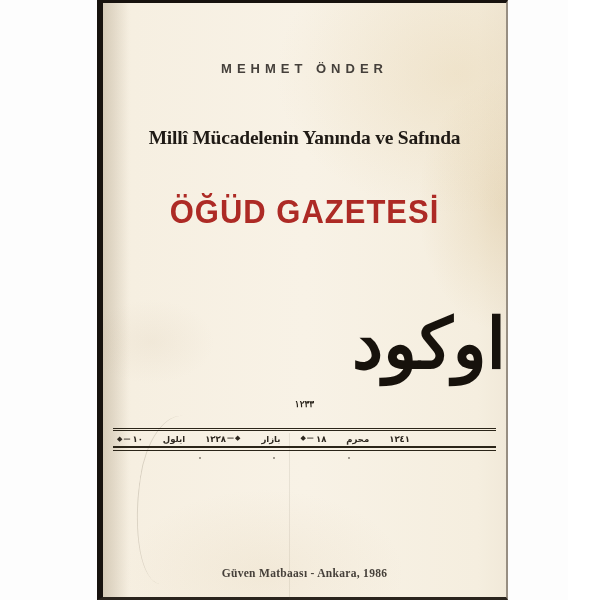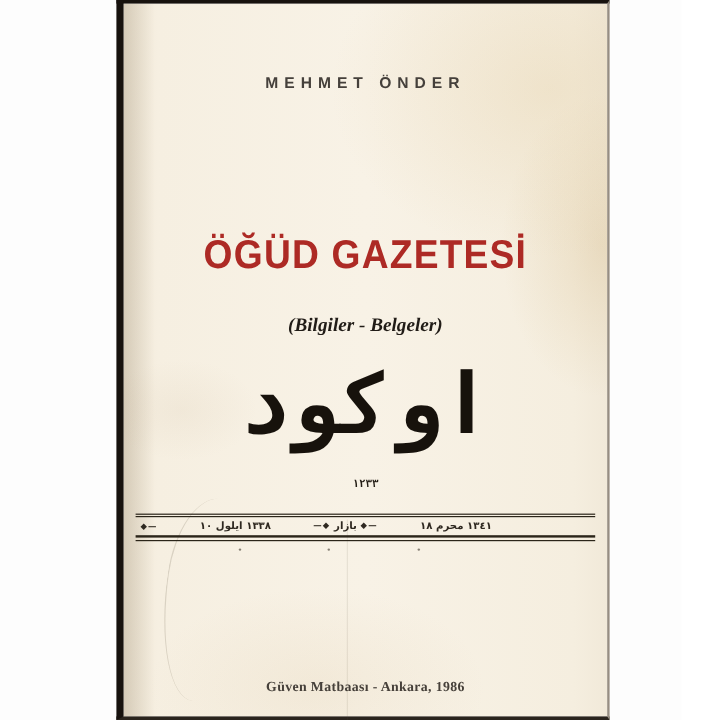--- a/index.html
+++ b/index.html
@@ -35,37 +35,37 @@
   .title-line { position:absolute; left:0; right:0; top:124px; text-align:center;
     font-family:"Liberation Serif", serif; font-weight:bold; font-size:19.5px;
     letter-spacing:-0.2px; color:#1f1a15; }
   .main-title { position:absolute; left:0; right:0; top:190px; text-align:center;
     font-family:"Liberation Sans", sans-serif; font-weight:bold; font-size:31px;
     letter-spacing:1px; transform:scaleY(1.08); transform-origin:top; }
   .subtitle { position:absolute; left:0; right:0; top:260px; text-align:center;
     font-family:"Liberation Serif", serif; font-weight:bold; font-style:italic;
     font-size:16px; color:#211c17; }
 
-  .calligraphy { position:absolute; left:0; right:0; top:306px; text-align:center;
-    font-family:Liberation Mono, monospace; font-weight:bold; font-size:70px;
+  .calligraphy { position:absolute; left:0; right:0; top:306px; 
+    font-family:Liberation Sans, sans-serif; font-weight:bold; font-size:70px;
     line-height:1.0; color:#17120c; direction:rtl; }
   .cal-year { position:absolute; left:0; right:0; top:396px; text-align:center;
-    font-family:Liberation Mono, monospace; font-weight:bold; font-size:9px;
+    font-family:Liberation Sans, sans-serif; font-weight:bold; font-size:9px;
     letter-spacing:3px; color:#241e16; }
   .cal-script { position:absolute; left:14px; right:0; top:410px; text-align:center;
     font-family:"DejaVu Sans", sans-serif; font-size:7px; color:#3a332a;
     opacity:.85; direction:rtl; }
 
   .band { position:absolute; left:10px; right:10px; top:425px; }
   .band .rule-top { height:3px; border-top:1px solid #healthy; border-top:1px solid #2b2519;
     border-bottom:1px solid #2b2519; }
   .band .row { display:flex; align-items:center; justify-content:space-between;
     padding:1px 86px 1px 4px; font-family:"DejaVu Sans", sans-serif;
     font-weight:bold; font-size:8.5px; color:#2e2820; height:15px; }
-  .band .grp { display:flex; gap:3px; direction:ltr; white-space:nowrap; }
+  .band .grp { display:flex; gap:20px; direction:ltr; white-space:nowrap; }
   .band .orn { font-size:7px; color:#2e2820; letter-spacing:1px; }
   .band .rule-bottom { height:5px; border-top:2px solid #2b2519;
     border-bottom:1px solid #2b2519; }
   .band-specks { position:absolute; left:60px; right:120px; top:454px; height:4px;
     display:flex; justify-content:space-around; }
   .band-specks i { width:2px; height:2px; background:rgba(40,32,22,.55);
     border-radius:50%; }
 
   .imprint { position:absolute; left:0; right:0; top:524px; text-align:center;
     font-family:"Liberation Serif", serif; font-weight:bold; font-size:11.5px;
@@ -75,24 +75,24 @@
 <body>
 
 <div class="stage">
   <div class="cover">
     <div class="spine-shadow"></div>
     <div class="crease-arc"></div>
     <div class="crease-v"></div>
 
     <div class="author">MEHMET ÖNDER</div>
 
+    <div class="title-line">Millî Mücadelenin Yanında ve Safında</div>
 
     <div class="main-title" id="main-title" style="color: rgb(173, 42, 37);">ÖĞÜD GAZETESİ</div>
 
-    <div class="subtitle">(Bilgiler - Belgeler)</div>
 
     <div class="calligraphy">اوكود</div>
 
     <div class="cal-year">١٢٣٣</div>
 
 
     <div class="band">
       <div class="rule-top"></div>
       <div class="row">
         <span class="orn">◆—</span>

